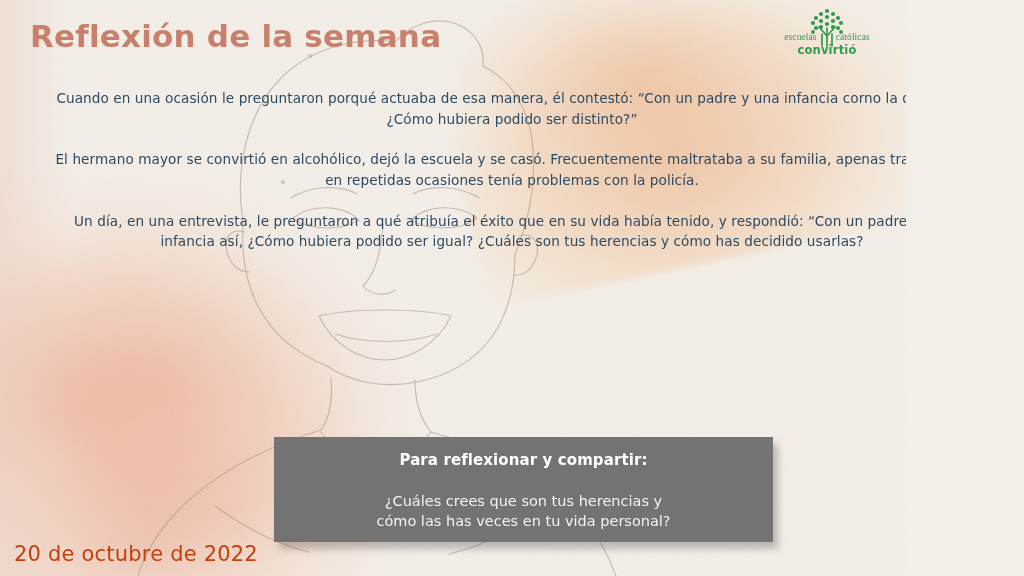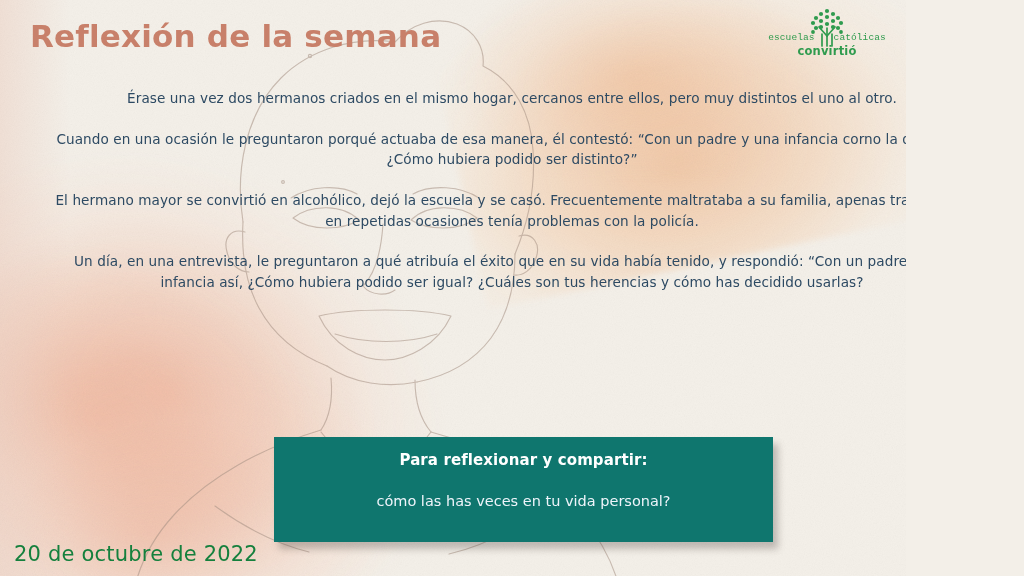--- a/index.html
+++ b/index.html
@@ -101,21 +101,21 @@
   #logo{
     position:absolute;right:18px;top:8px;width:122px;
     text-align:center;
   }
   #logo .tree{display:block;margin:0 auto;}
   #logo .logo-words{
     display:flex;align-items:center;justify-content:center;
     gap:2px;margin-top:-16px;position:relative;
   }
   #logo .word{
-    font-family:Liberation Mono, monospace;
+    font-family:Liberation Serif, serif;
     font-size:9.5px;color:#2f9b4e;letter-spacing:.1px;
   }
   #logo .word.left{margin-right:17px;}
   #logo .word.right{}
   #logo .andalucia{
     font-family:"DejaVu Sans",sans-serif;
     font-size:11.5px;font-weight:700;color:#2f9b4e;
     letter-spacing:.2px;margin-top:1px;
   }
 
@@ -130,42 +130,42 @@
     color:#2d4a63;
     letter-spacing:.08px;
     font-family:"DejaVu Sans",sans-serif;
   }
   #body-copy p:last-child{margin-bottom:0;}
 
   
   #reflect-box{
     position:absolute;left:274px;top:437px;
     width:499px;height:105px;
-    background:#0f766e;
+    background:#737373;
     box-shadow:5px 7px 7px rgba(70,60,55,.30);
     color:#ffffff;text-align:center;
     display:flex;flex-direction:column;
     align-items:center;justify-content:flex-start;
     padding-top:14px;box-sizing:border-box;
   }
   #reflect-box .heading{
     font-size:15px;font-weight:700;letter-spacing:.1px;
     font-family:"DejaVu Sans",sans-serif;
     margin-bottom:22px;
   }
   #reflect-box .question{
     font-size:14.5px;line-height:1.38;
     font-family:"DejaVu Sans",sans-serif;
     color:#eef4fa;
   }
 
   
   #slide-date{
     position:absolute;left:14px;bottom:10px;
-    font-size:21px;color:#15803d;letter-spacing:.2px;
+    font-size:21px;color:#c2410c;letter-spacing:.2px;
     font-family:"DejaVu Sans",sans-serif;
   }
 </style>
 </head>
 <body>
 
 <div id="slide">
 
   <div class="wash wash-topright"></div>
   <div class="wash wash-topright2"></div>
@@ -262,28 +262,28 @@
       </g>
     </svg>
     <div class="logo-words">
       <span class="word left">escuelas</span>
       <span class="word right">católicas</span>
     </div>
     <div class="andalucia">convirtió</div>
   </div>
 
   <div id="body-copy">
-    <p>Érase una vez dos hermanos criados en el mismo hogar, cercanos entre ellos, pero muy distintos el uno al otro.</p>
     <p>Cuando en una ocasión le preguntaron porqué actuaba de esa manera, él contestó: “Con un padre y una infancia corno la que tuve, ¿Cómo hubiera podido ser distinto?”</p>
     <p>El hermano mayor se convirtió en alcohólico, dejó la escuela y se casó. Frecuentemente maltrataba a su familia, apenas trabajaba y en repetidas ocasiones tenía problemas con la policía.</p>
     <p>Un día, en una entrevista, le preguntaron a qué atribuía el éxito que en su vida había tenido, y respondió: “Con un padre y una infancia así, ¿Cómo hubiera podido ser igual? ¿Cuáles son tus herencias y cómo has decidido usarlas?</p>
   </div>
 
   <div id="reflect-box">
     <div class="heading">Para reflexionar y compartir:</div>
     <div class="question">
+      <div>¿Cuáles crees que son tus herencias y</div>
       <div>cómo las has veces en tu vida personal?</div>
     </div>
   </div>
 
   <div id="slide-date">20 de octubre de 2022</div>
 
 </div>
 
 </body></html>

